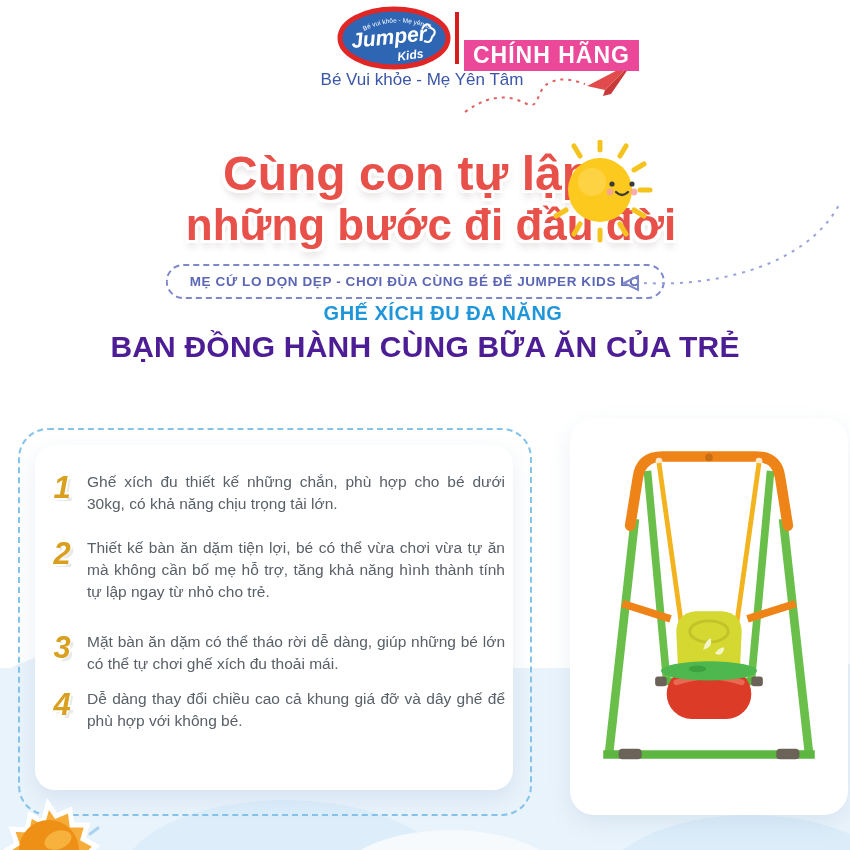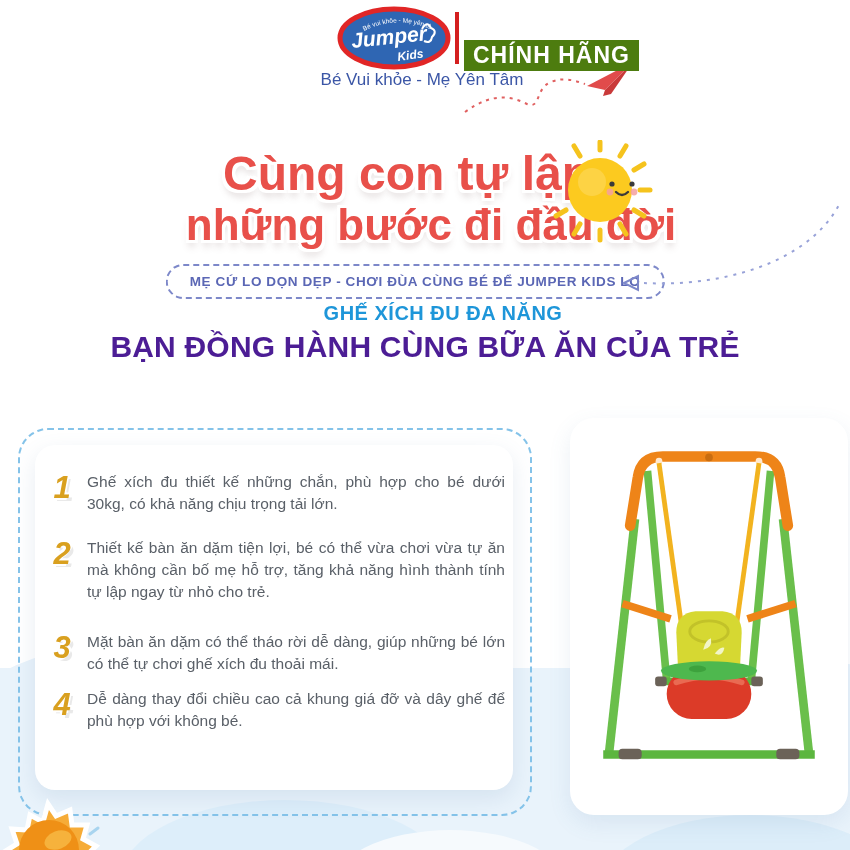--- a/index.html
+++ b/index.html
@@ -12,21 +12,21 @@
   .cloud{border-radius:50%;z-index:0;}
   .c1{left:-60px;top:640px;width:420px;height:220px;background:#e9f3fb;}
   .c2{left:250px;top:690px;width:480px;height:260px;background:#e9f3fb;}
   .c3{left:620px;top:660px;width:360px;height:220px;background:#e9f3fb;}
   .c4{left:120px;top:800px;width:330px;height:160px;background:#ddeefa;}
   .c5{left:600px;top:815px;width:300px;height:150px;background:#dcedf9;}
   .c6{left:330px;top:830px;width:240px;height:120px;background:#f6fafd;}
 
   
   .badge-line1{left:468px;top:14px;font-size:23px;font-weight:bold;color:#d41f1f;letter-spacing:1px;}
-  .badge-line2{left:464px;top:40px;font-size:23px;font-weight:bold;color:#ffffff;background:#4d7c0f;
+  .badge-line2{left:464px;top:40px;font-size:23px;font-weight:bold;color:#ffffff;background:#ec4899;
                padding:2px 9px;letter-spacing:1px;}
   .badge-divider{left:455px;top:12px;width:4px;height:52px;background:#d41f1f;}
   .tagline{left:0;right:0;top:70px;text-align:center;transform:translateX(-3px);
            font-size:17px;color:#3b56a6;font-weight:500;}
 
   
   .script-title{left:0;right:0;top:100px;text-align:center;font-size:34px;font-weight:bold;font-style:italic;
     color:#2a64b0;letter-spacing:-1px;
     text-shadow:-2px -2px 0 #fff,2px -2px 0 #fff,-2px 2px 0 #fff,2px 2px 0 #fff,
                 -2px 0 0 #fff,2px 0 0 #fff,0 -2px 0 #fff,0 3px 0 #fff,0 5px 6px rgba(40,70,130,.25);}

